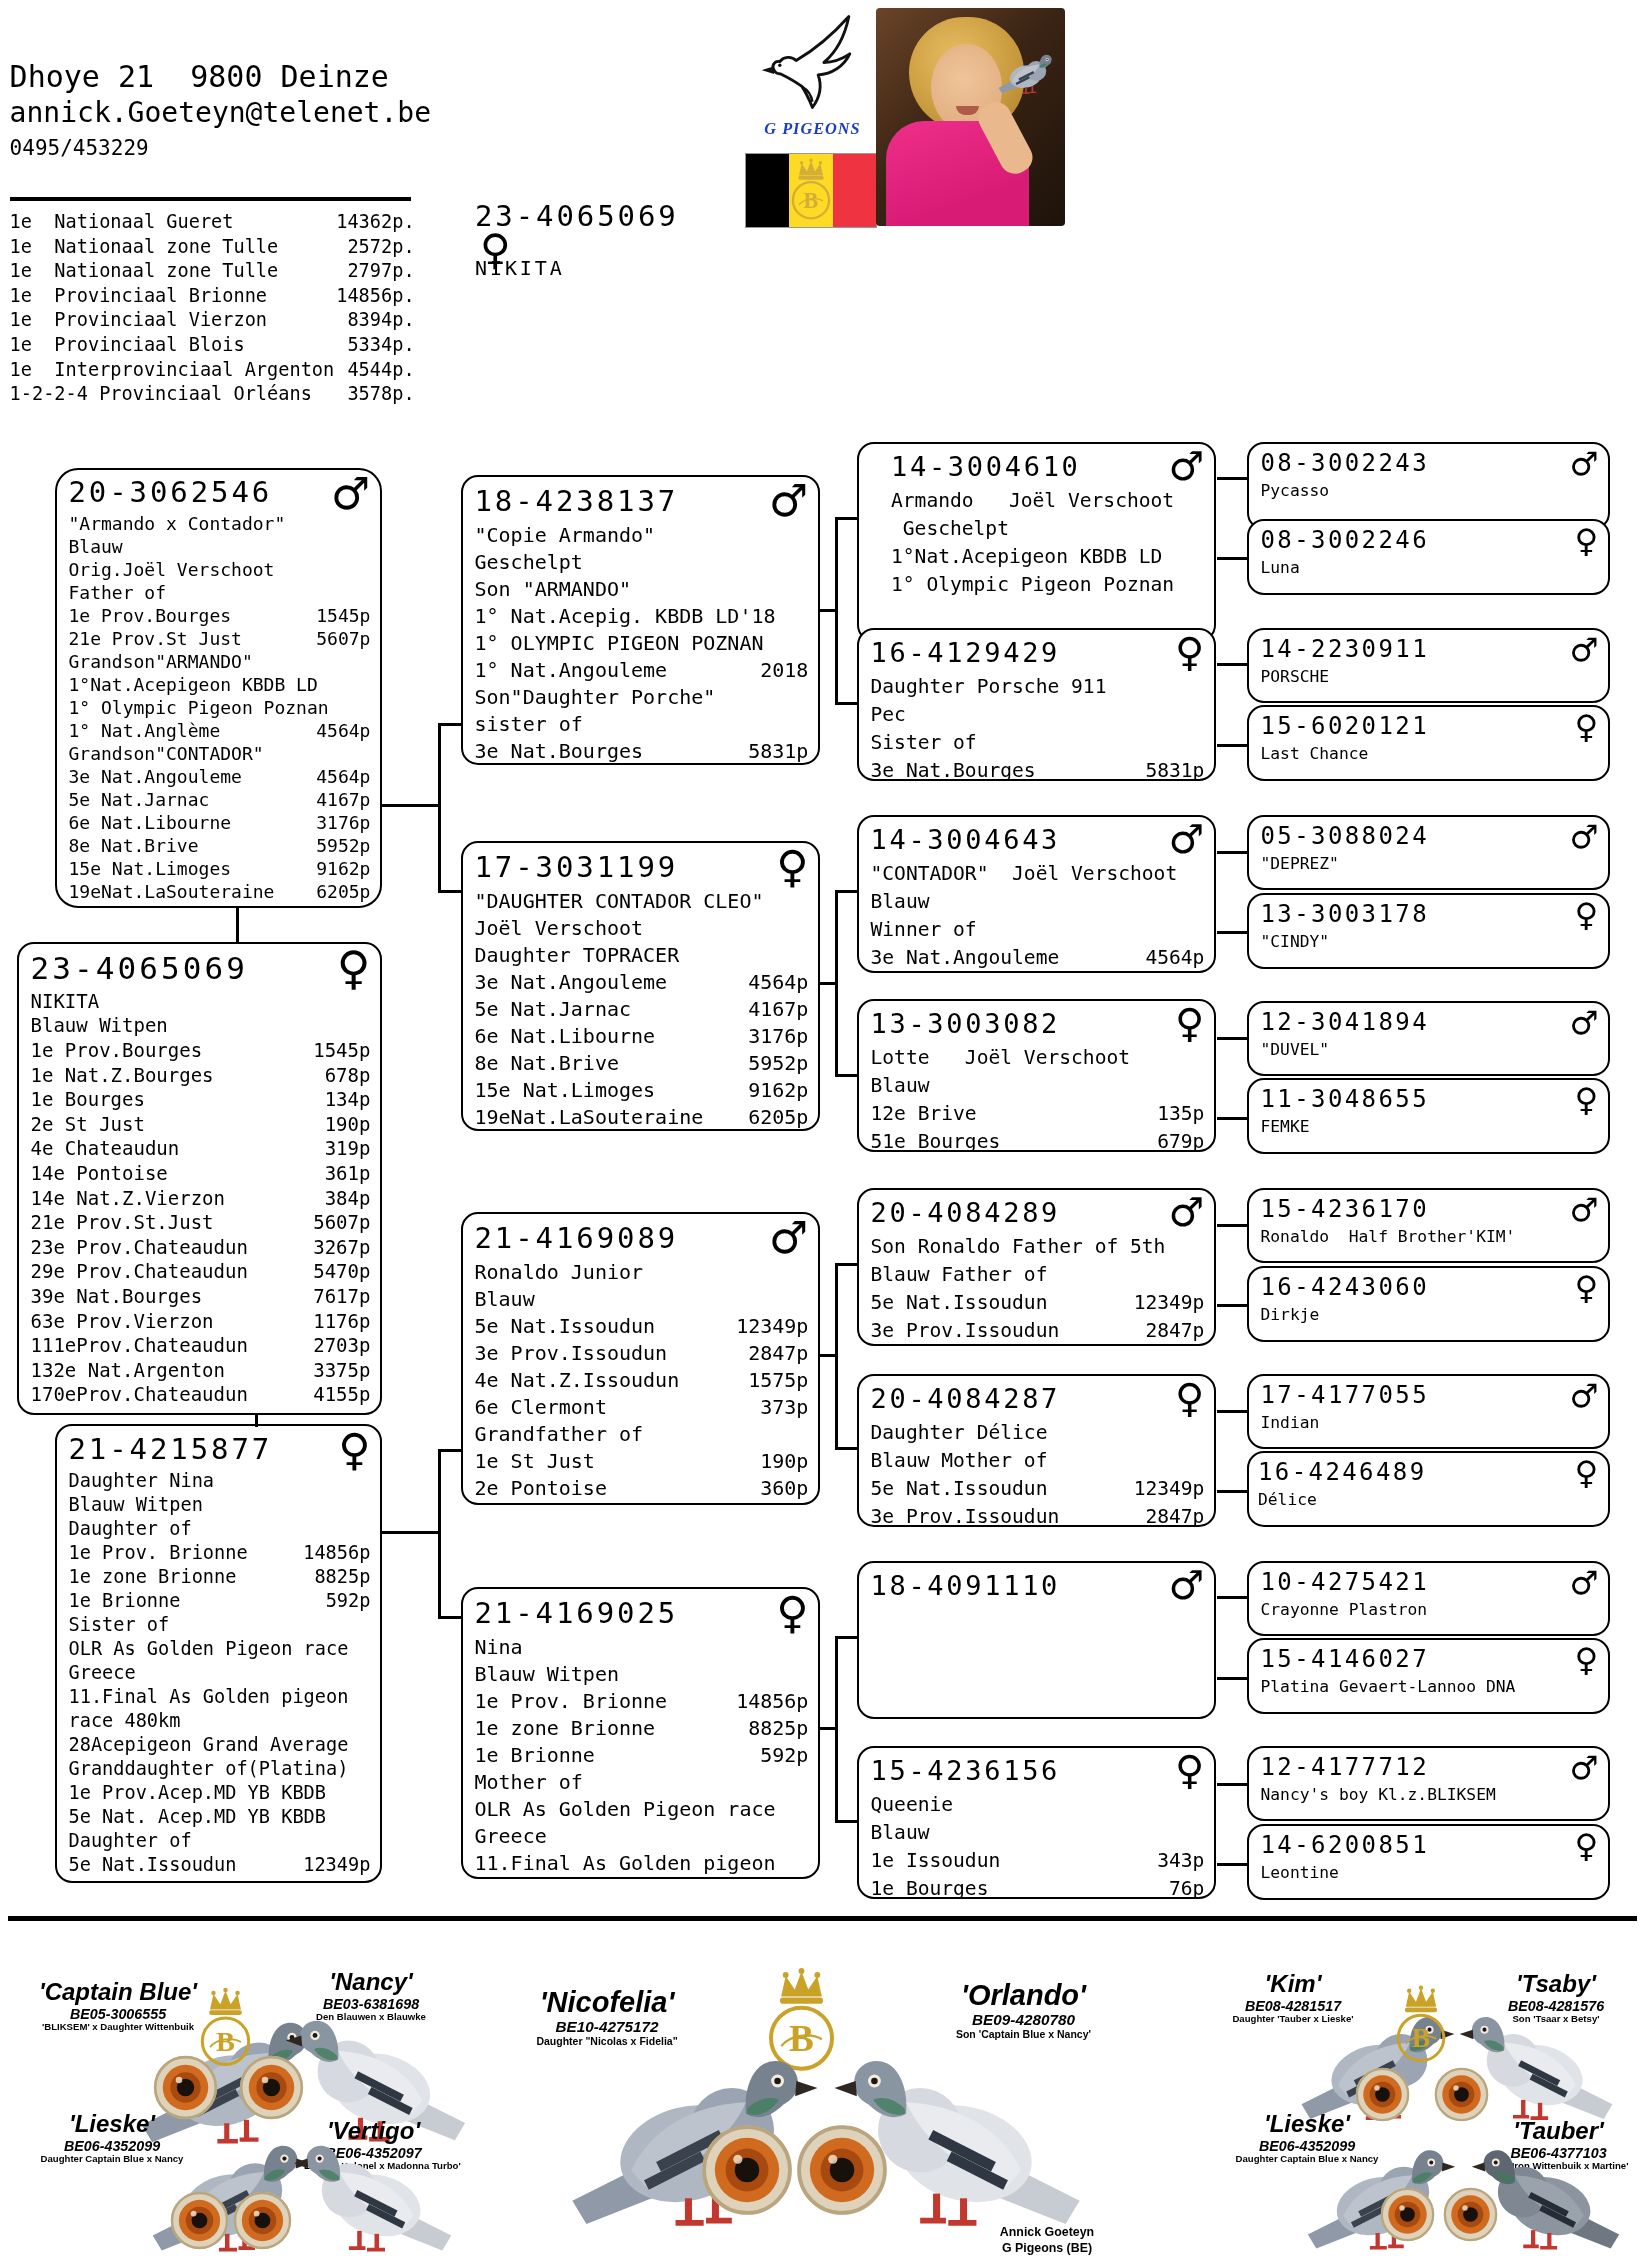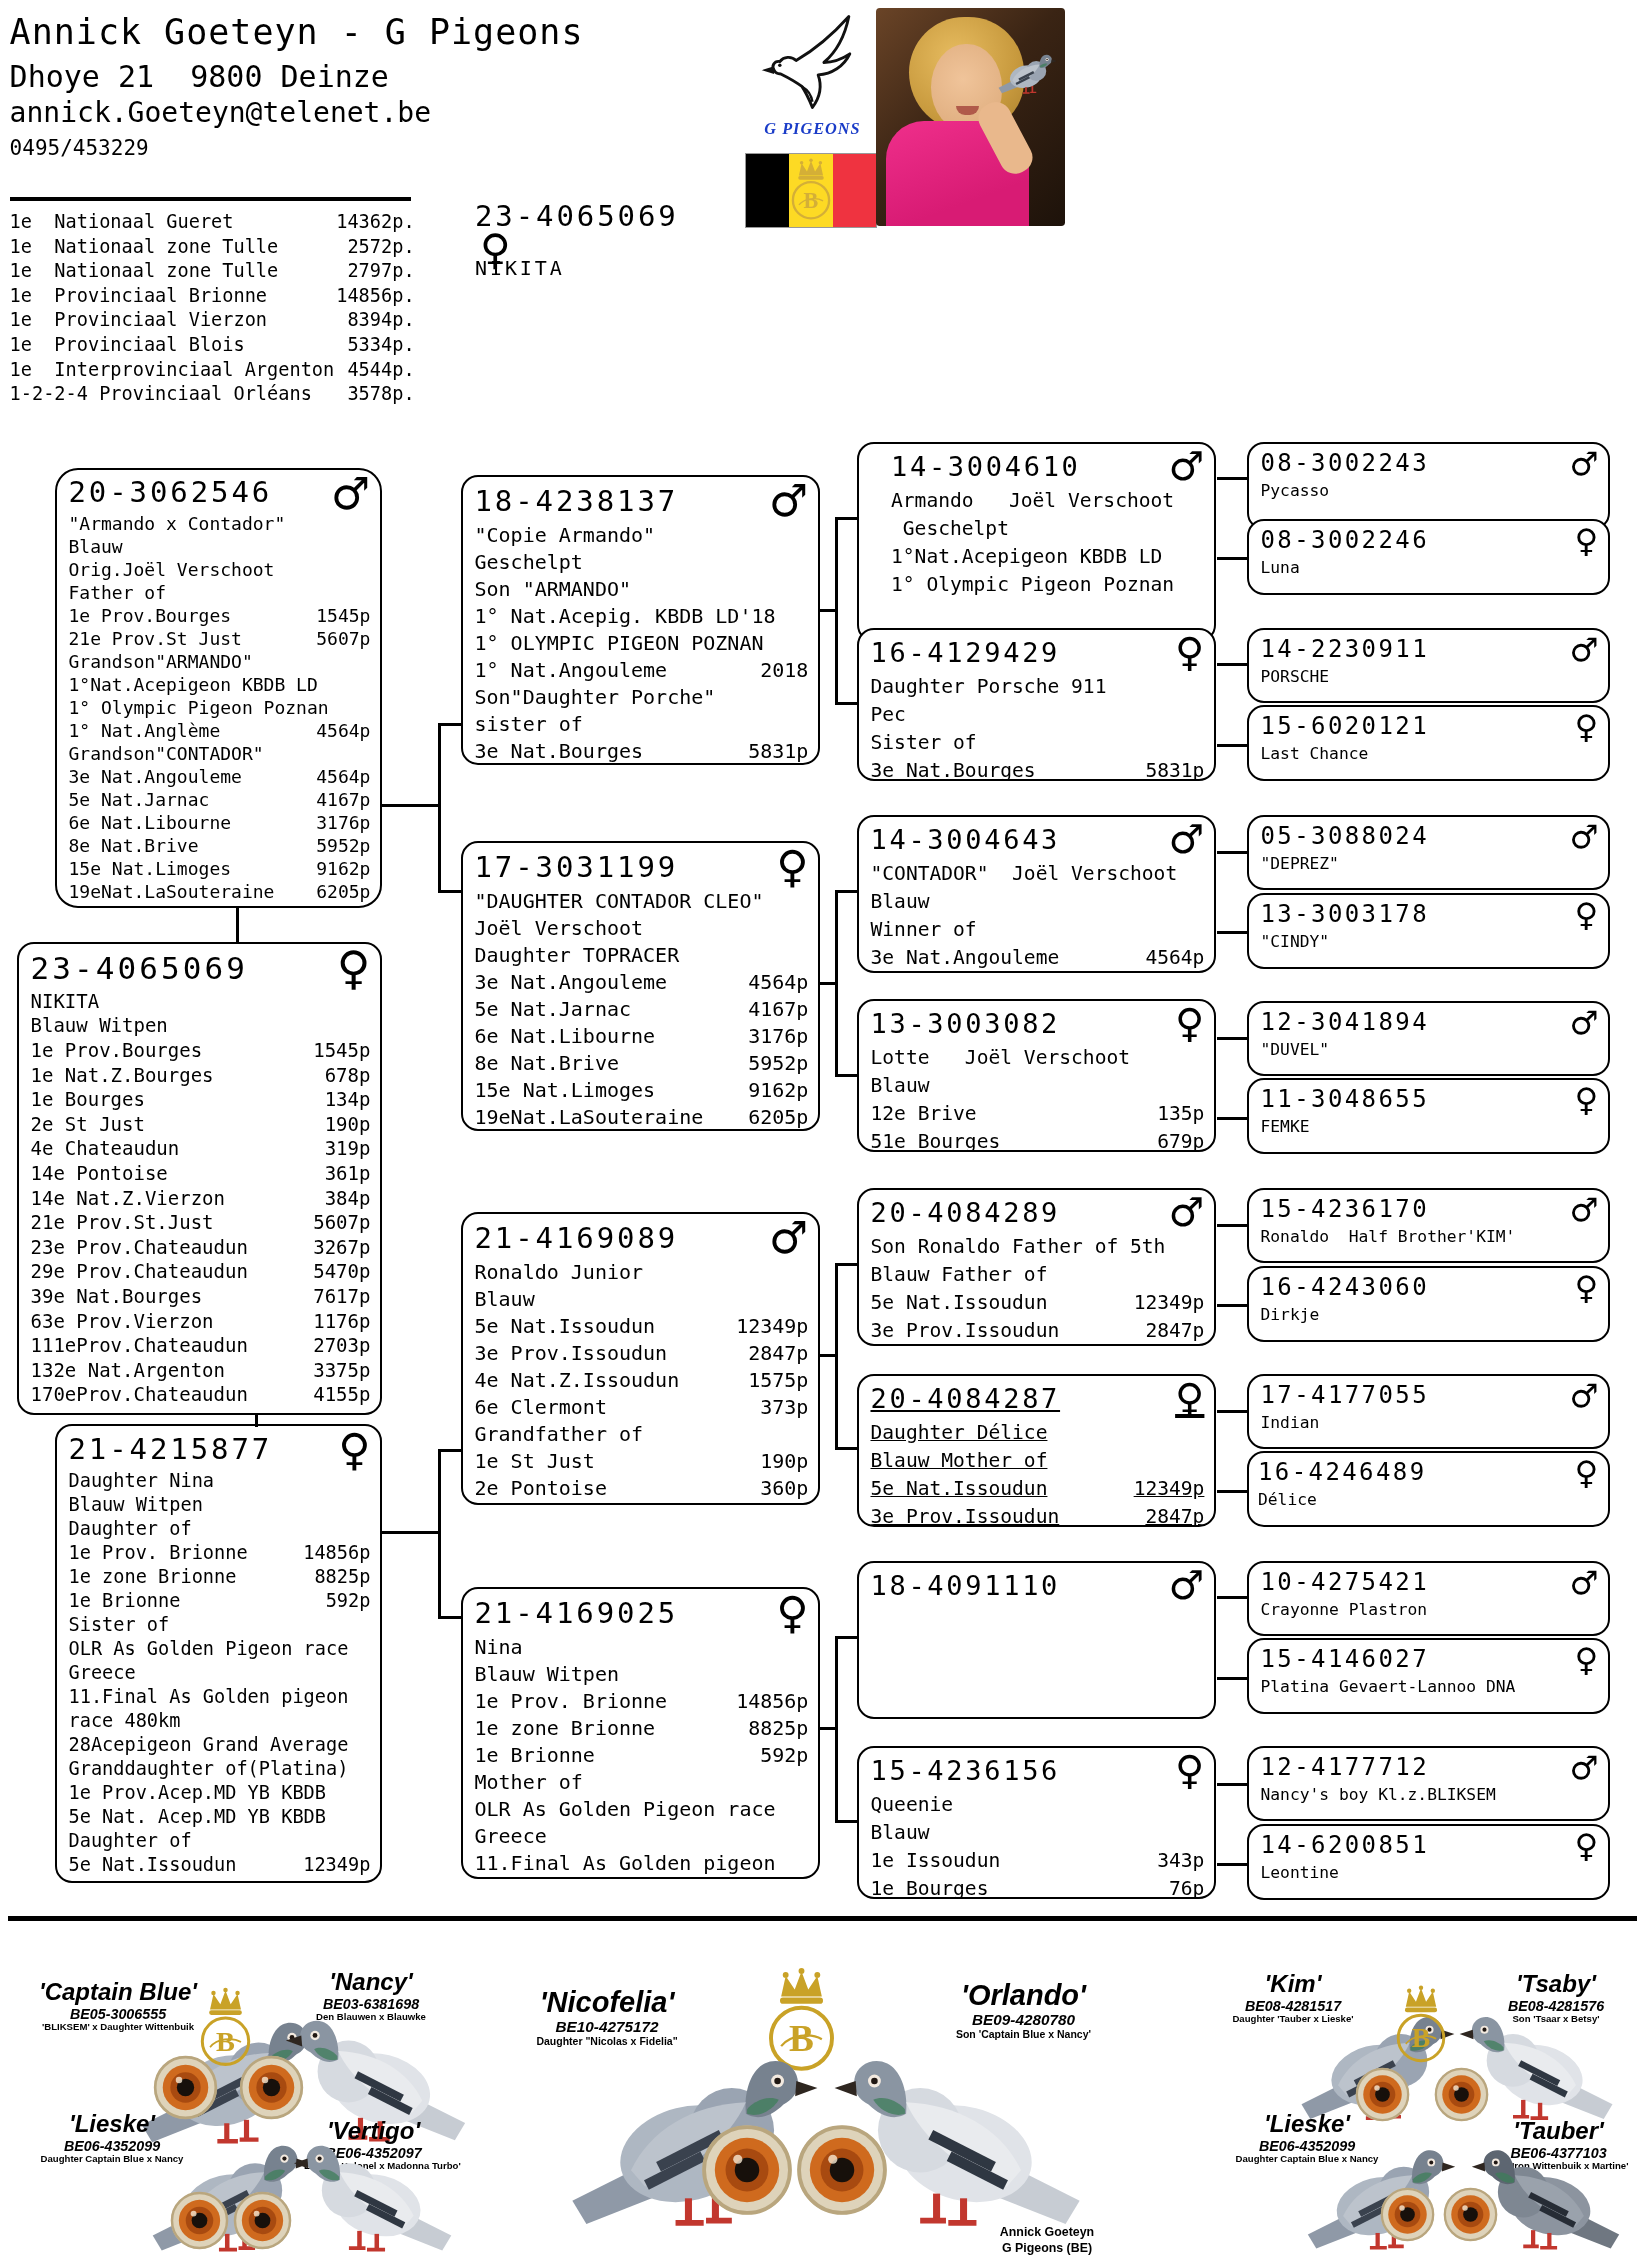--- a/index.html
+++ b/index.html
@@ -116,21 +116,20 @@
       </symbol>
       <symbol id="sym-dove" viewBox="0 0 120 110">
         <path d="M22 64 C19 60 22 54 28 55 C32 50 40 49 45 54 C62 44 82 28 100 8 C96 28 88 44 74 56 C82 56 92 53 101 47 C95 60 82 68 68 69 C72 80 70 92 62 103 C58 93 55 87 51 81 C43 75 35 71 29 68 C24 68 23 66 22 64 Z" fill="#fff" stroke="#111" stroke-width="3" stroke-linejoin="round"></path>
         <polygon points="22,60 9,64 22,68" fill="#111"></polygon>
         <circle cx="28" cy="59" r="1.8" fill="#111"></circle>
         <path d="M51 81 C58 85 61 90 62 97" fill="none" stroke="#111" stroke-width="2.5"></path>
       </symbol>
     </defs>
   </svg>
 
-  <div class="abs h-title" style="left:9.6px;top:11.5px">Annick Goeteyn - G Pigeons</div>
   <div class="abs h-addr" style="left:9.6px;top:59px">Dhoye 21  9800 Deinze</div>
   <div class="abs h-mail" style="left:9.6px;top:96px">annick.Goeteyn@telenet.be</div>
   <div class="abs h-phone" style="left:9.6px;top:136px">0495/453229</div>
   <div class="ln" style="left:9.6px;top:197px;width:401px;height:3.8px"></div>
 
   <div id="achievements">
       <div class="ach-row"><span>1e  Nationaal Gueret</span><span>14362p.</span></div>
       <div class="ach-row"><span>1e  Nationaal zone Tulle</span><span>2572p.</span></div>
       <div class="ach-row"><span>1e  Nationaal zone Tulle</span><span>2797p.</span></div>
       <div class="ach-row"><span>1e  Provinciaal Brionne</span><span>14856p.</span></div>
@@ -366,21 +365,21 @@
           <div class="pring">20-4084289</div>
           <div class="psex">♂</div>
         </div>
         <div class="plines">
           <div class="pline"><span>Son Ronaldo Father of 5th</span></div>
           <div class="pline"><span>Blauw Father of</span></div>
           <div class="pline"><span>5e Nat.Issoudun</span><span>12349p</span></div>
           <div class="pline"><span>3e Prov.Issoudun</span><span>2847p</span></div>
         </div>
       </div>
-      <div class="pbox g3" style="left: 857px; top: 1374px; width: 359px; height: 153px; text-decoration: underline;">
+      <div class="pbox g3" style="left: 857px; top: 1374px; width: 359px; height: 153px;">
         <div class="phead">
           <div class="pring">20-4084287</div>
           <div class="psex">♀</div>
         </div>
         <div class="plines">
           <div class="pline"><span>Daughter Délice</span></div>
           <div class="pline"><span>Blauw Mother of</span></div>
           <div class="pline"><span>5e Nat.Issoudun</span><span>12349p</span></div>
           <div class="pline"><span>3e Prov.Issoudun</span><span>2847p</span></div>
         </div>

